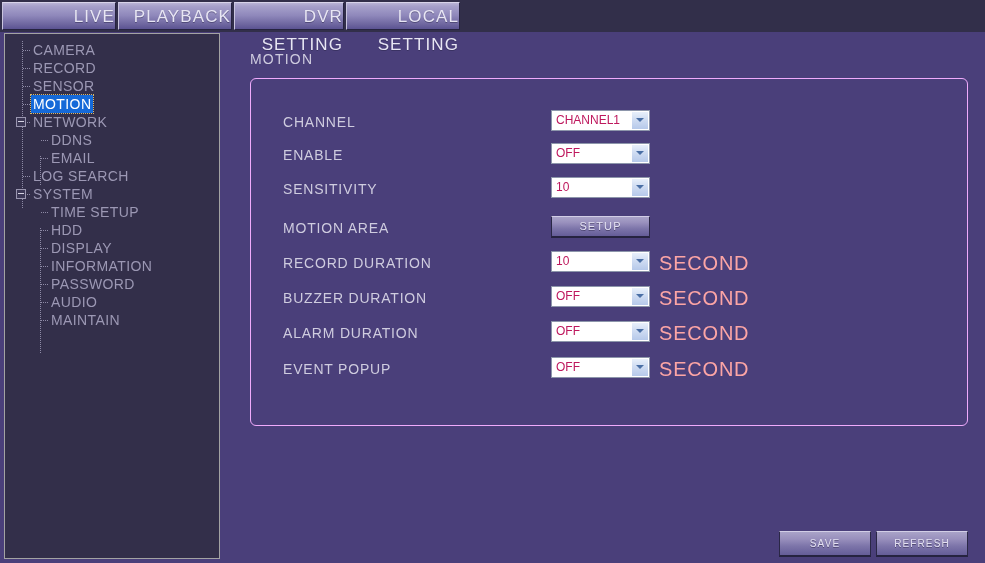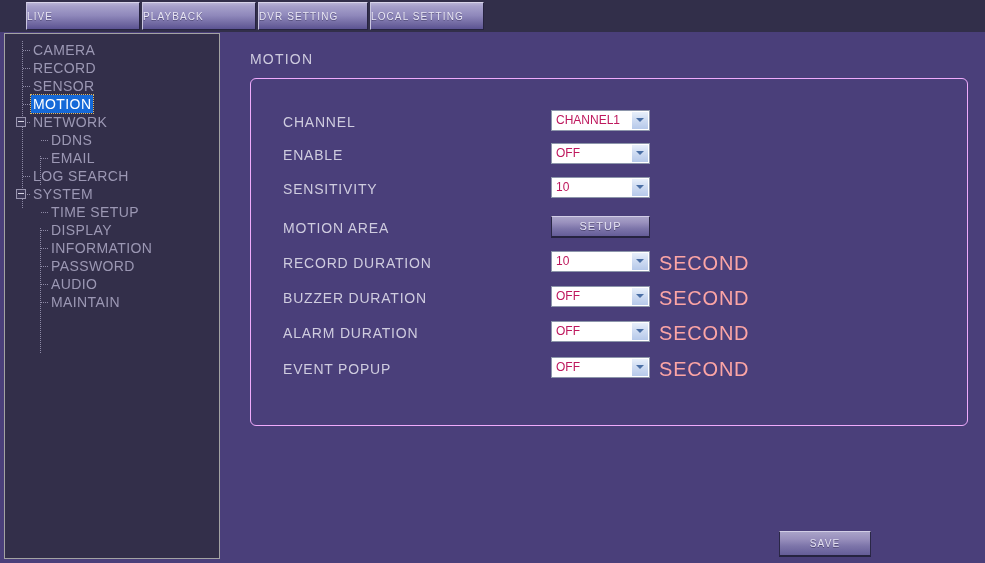--- a/index.html
+++ b/index.html
@@ -33,28 +33,27 @@
     position: absolute;
     top: 2px;
     height: 28px;
     border-top: 1px solid #d8d4ea;
     border-left: 1px solid #c9c5df;
     border-right: 1px solid #262340;
     border-bottom: 1px solid #262340;
     background: linear-gradient(to bottom,
         #b9b4d6 0%, #a7a1cb 12%, #8f88bb 48%, #6e669f 82%, #5b5392 100%);
     color: #e8e6f4;
-    font-size: 10px;
+    font-size: 17px;
     letter-spacing: 1.1px;
-    text-align: left;
+    text-align: right;
     line-height: 28px;
     box-sizing: border-box;
     cursor: pointer;
     text-shadow: 0 1px 0 rgba(40,35,70,.45);
-    margin-left: 24px;
   }
   .tab.t1 { left: 2px;   width: 114px; }
   .tab.t2 { left: 118px; width: 114px; }
   .tab.t3 { left: 234px; width: 110px; }
   .tab.t4 { left: 346px; width: 114px; }
 
   
   .sidebar {
     position: absolute;
     left: 4px; top: 33px;
@@ -312,20 +311,23 @@
       </div>
       <div class="node lvl1 hasbox">
         <span class="expander"></span>
         <span class="expander-stub"></span>
         <span class="lbl">SYSTEM</span>
       </div>
       <div class="node lvl2">
         <span class="lbl">TIME SETUP</span>
       </div>
       <div class="node lvl2">
+        <span class="lbl">HDD</span>
+      </div>
+      <div class="node lvl2">
         <span class="lbl">DISPLAY</span>
       </div>
       <div class="node lvl2">
         <span class="lbl">INFORMATION</span>
       </div>
       <div class="node lvl2">
         <span class="lbl">PASSWORD</span>
       </div>
       <div class="node lvl2">
         <span class="lbl">AUDIO</span>
@@ -419,15 +421,16 @@
             <span class="val">OFF</span>
             <span class="arrow"></span>
           </div>
         </div>
         <div class="suffix">SECOND</div>
       </div>
 
     </div>
 
     <div class="btn btn-bottom" id="btn-save">SAVE</div>
+    <div class="btn btn-bottom" id="btn-refresh">REFRESH</div>
 
   </div>
 </div>
 
 </body></html>

